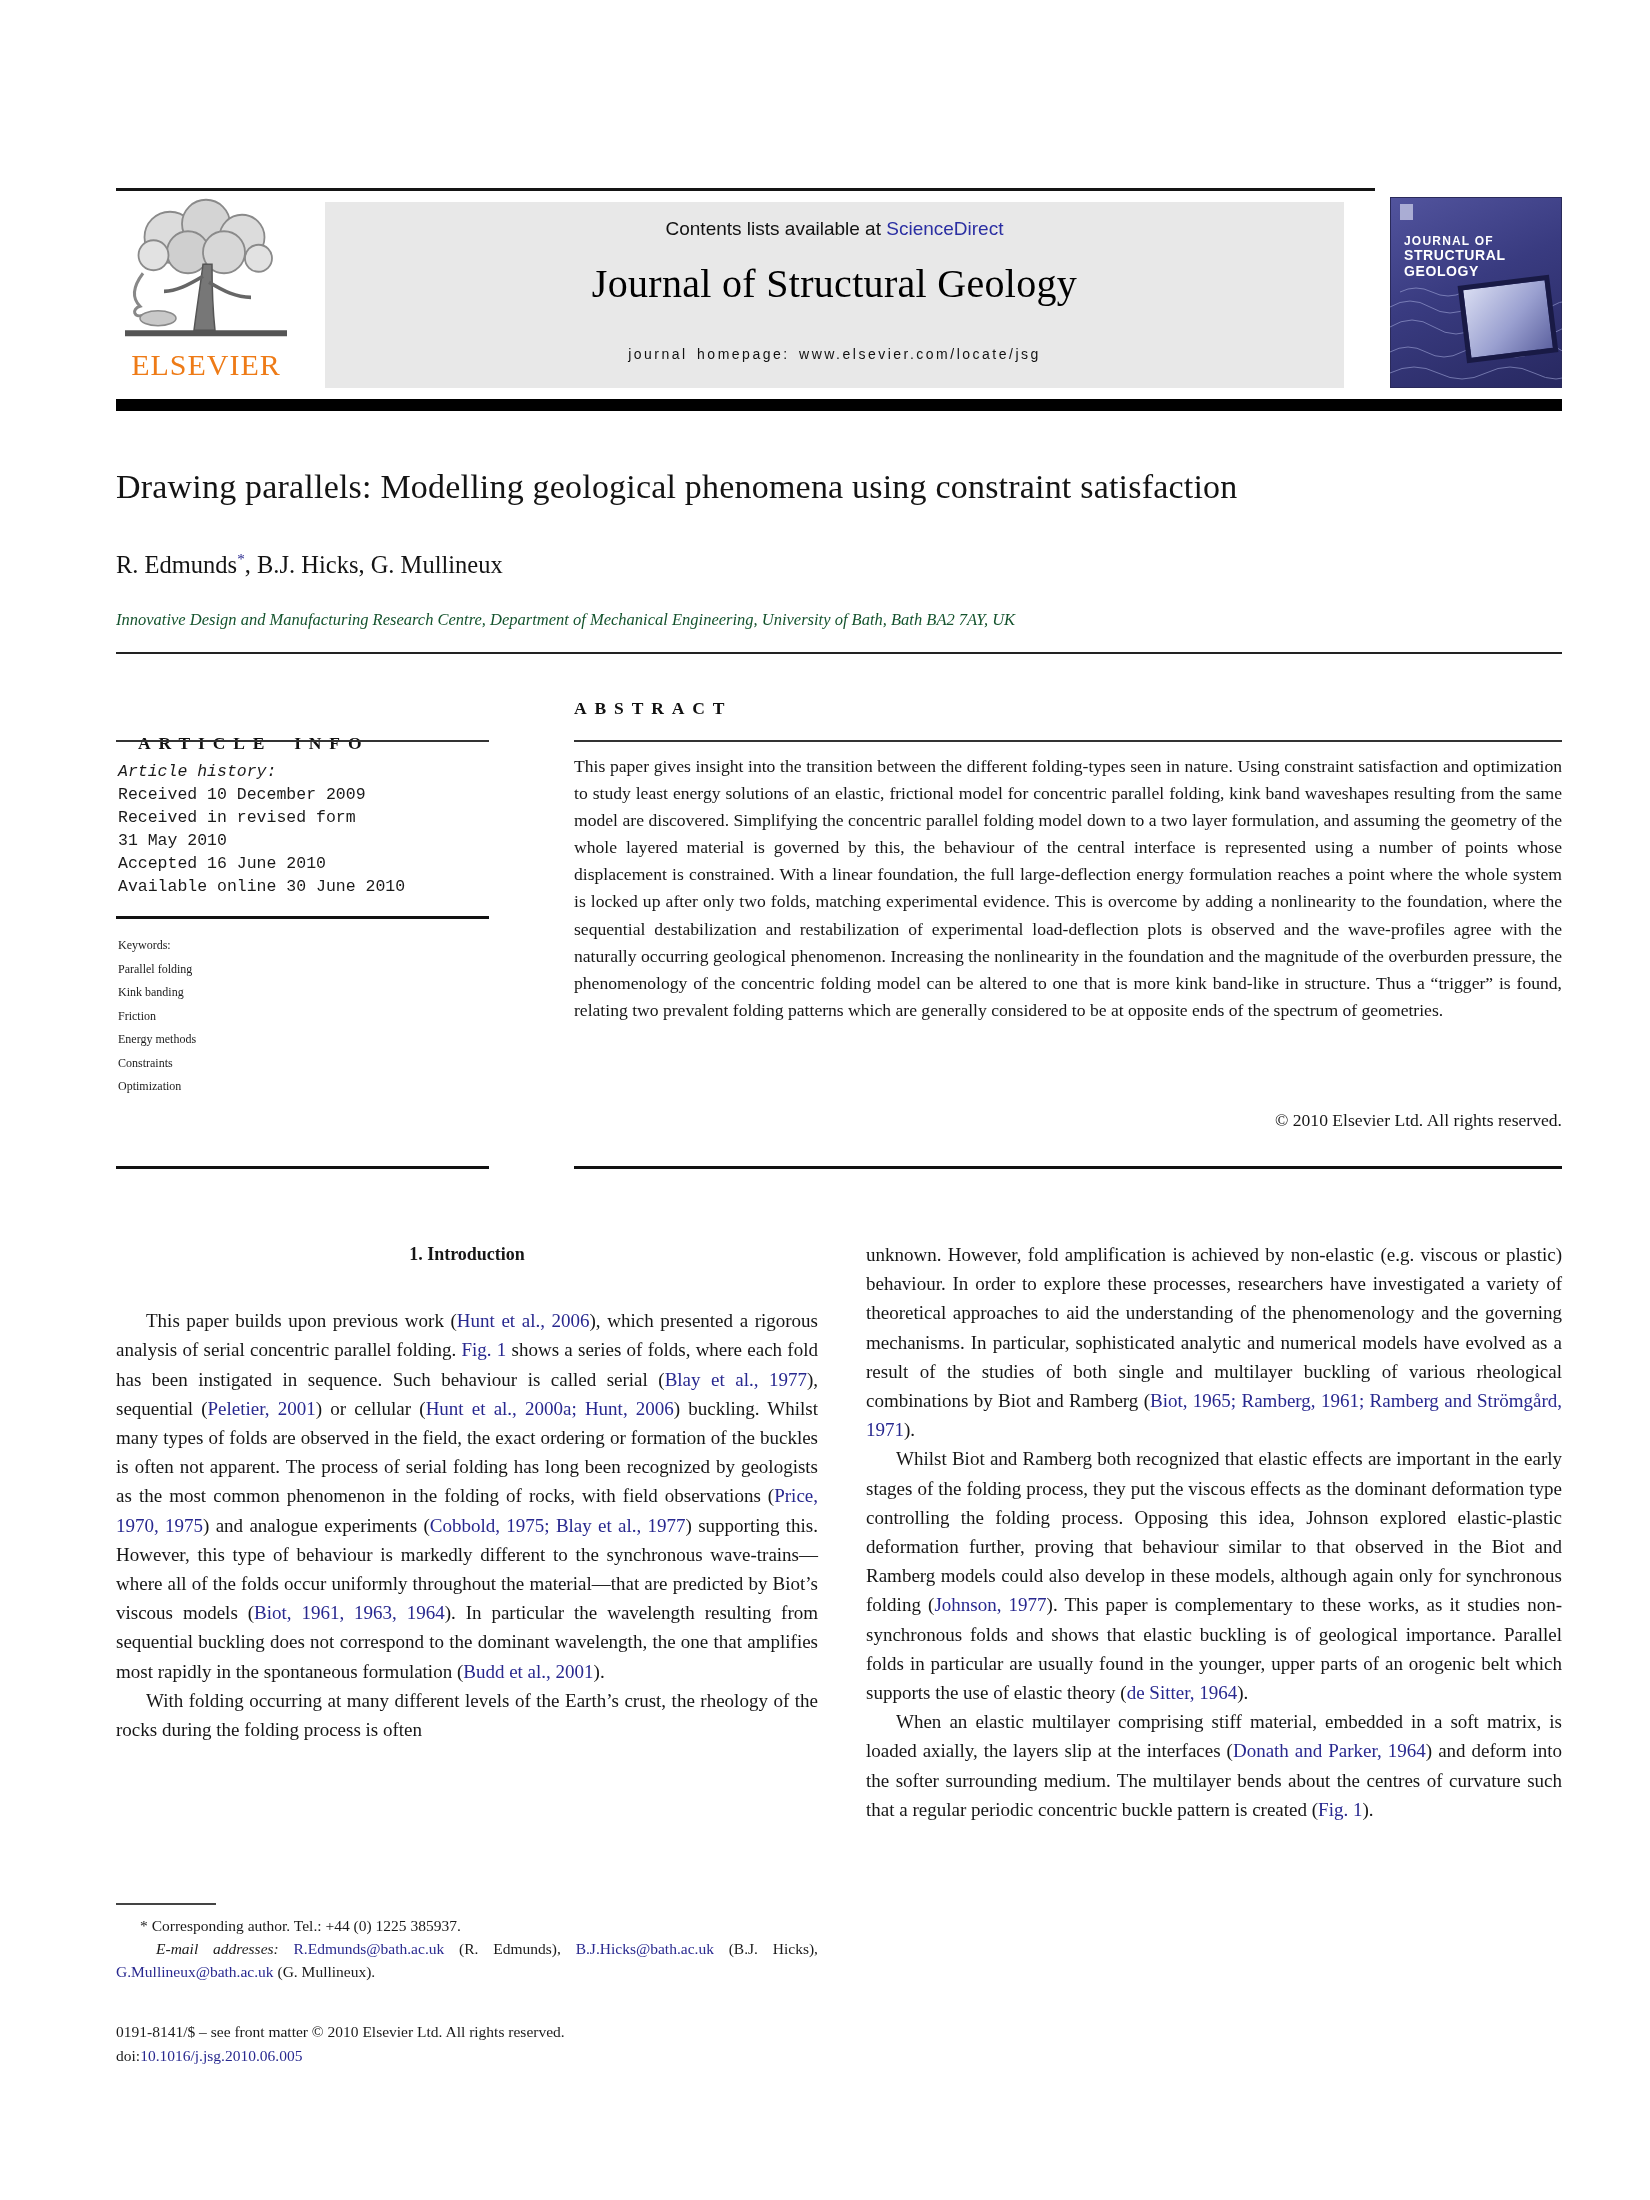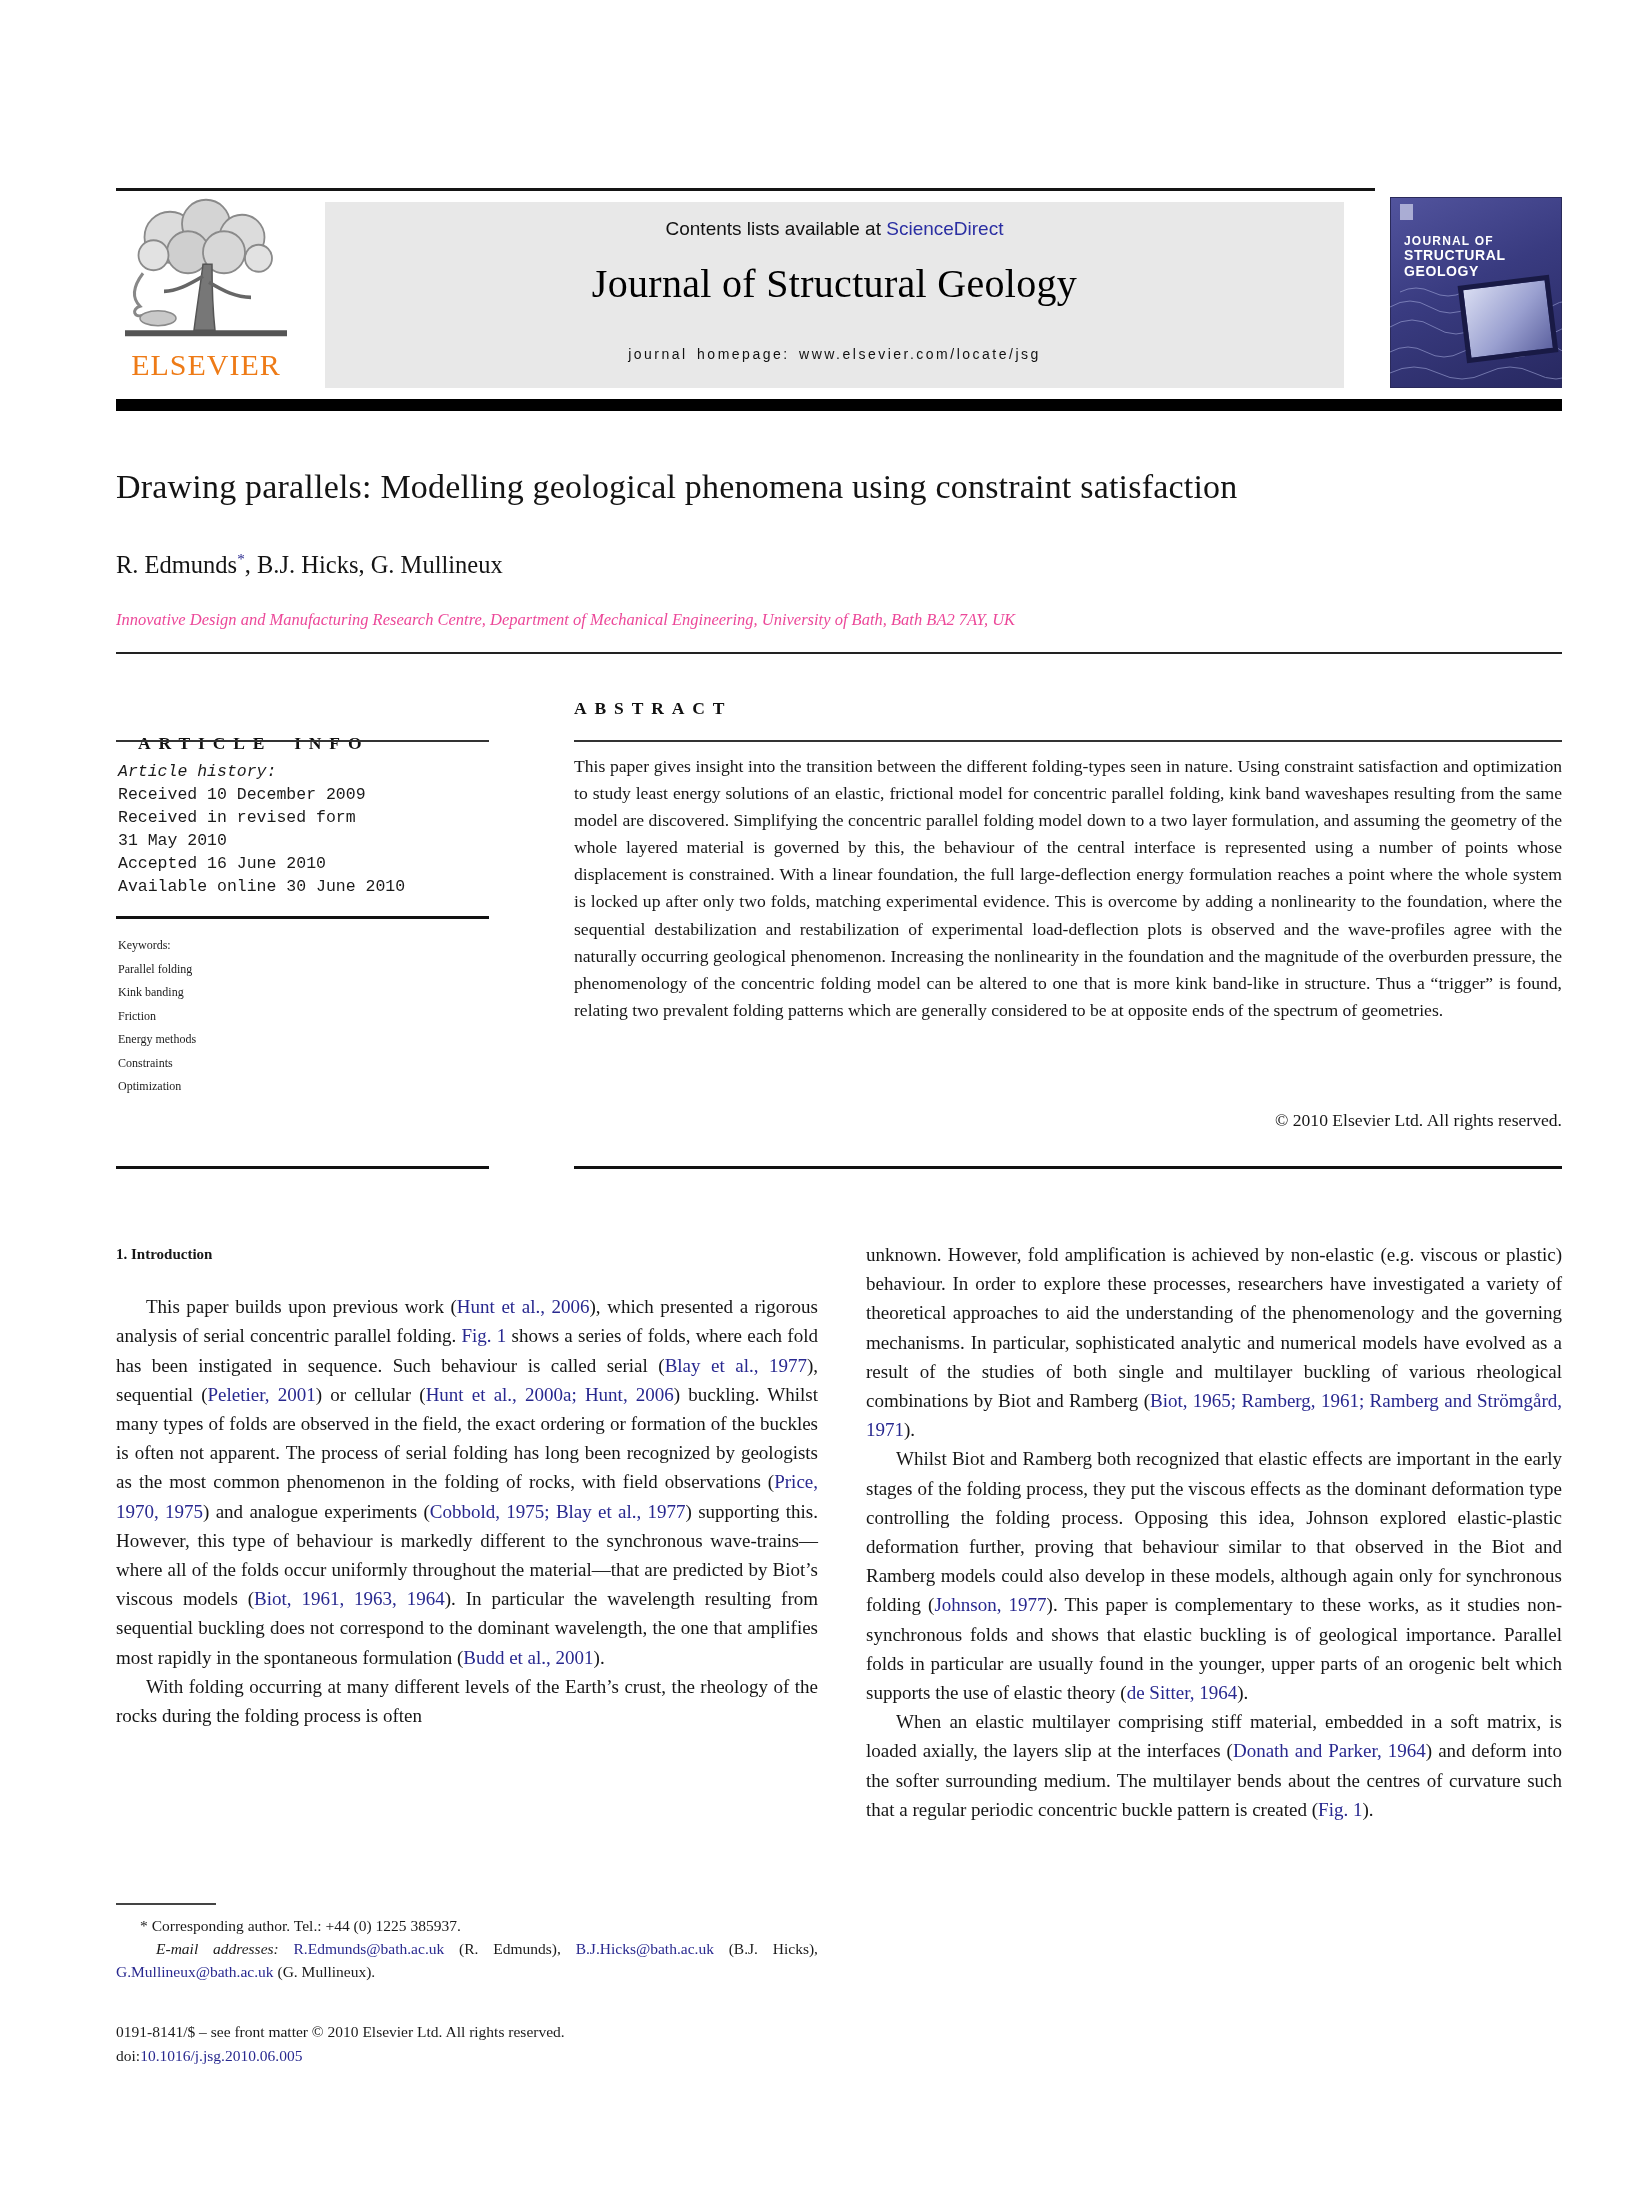--- a/index.html
+++ b/index.html
@@ -44,21 +44,21 @@
   .cover-title .l2,.cover-title .l3{font-size:14px;font-weight:bold;letter-spacing:.6px;}
   .cover-crystal{position:absolute;right:8px;bottom:30px;width:92px;height:78px;
     background:linear-gradient(135deg,#d9ddf2 0%,#9aa0d0 55%,#5d62a0 100%);
     border:5px solid #191a45;transform:rotate(-7deg);}
   .cover svg{position:absolute;left:0;top:0;}
   
   .thick-bar{position:absolute;left:116px;top:399px;width:1446px;height:12px;background:#000;}
   
   .article-title{position:absolute;left:116px;top:468px;width:1450px;font-size:34px;color:#141414;letter-spacing:.2px;}
   .authors{position:absolute;left:116px;top:550px;width:1200px;font-size:24.5px;color:#141414;}
-  .affiliation{position:absolute;left:116px;top:610px;width:1300px;font-size:16.5px;font-style:italic;color:#ec4899;}
+  .affiliation{position:absolute;left:116px;top:610px;width:1300px;font-size:16.5px;font-style:italic;color:#14532d;}
   .affil-rule{position:absolute;left:116px;top:652px;width:1446px;height:2px;background:#222;}
   
   .sec-head{position:absolute;font-size:17.5px;font-weight:bold;letter-spacing:.45em;word-spacing:.55em;color:#111;}
   .h-info{left:118px;top:733px;margin-left:20px;}
   .h-abs{left:574px;top:698px;}
   .rule{position:absolute;background:#333;}
   .r-info-1{left:116px;top:740px;width:373px;height:2px;}
   .r-abs-1{left:574px;top:740px;width:988px;height:2px;}
   .r-info-2{left:116px;top:916px;width:373px;height:3px;background:#111;}
   .r-info-3{left:116px;top:1166px;width:373px;height:3px;background:#111;}
@@ -68,21 +68,21 @@
   .info-col .lbl{font-style:italic;}
   .kw-col{position:absolute;left:118px;top:934px;width:372px;font-size:12px;line-height:23.5px;color:#1a1a1a;}
   
   .abstract-text{position:absolute;left:574px;top:753px;width:988px;font-size:17.6px;line-height:27.1px;
     text-align:justify;color:#161616;}
   .abstract-copy{position:absolute;left:574px;top:1110px;width:988px;text-align:right;font-size:17.6px;color:#161616;}
   
   .col{position:absolute;top:1240px;font-size:19px;line-height:29.2px;text-align:justify;color:#161616;}
   .col-left{left:116px;width:702px;}
   .col-right{left:866px;width:696px;}
-  .col h2{font-size:15px;font-weight:bold;margin-bottom:23px;text-align:left;}
+  .col h2{font-size:18px;font-weight:bold;margin-bottom:37px;text-align:center;}
   .col p.ind{text-indent:30px;}
   .seg-link{color:var(--link);}
   .seg-italic{font-style:italic;}
   .seg-suplink{color:var(--link);vertical-align:super;font-size:.62em;}
   
   .footnote{position:absolute;left:116px;top:1903px;width:702px;font-size:15.5px;line-height:23px;color:#1a1a1a;}
   .footnote .fn-rule{width:100px;height:1.5px;background:#444;margin-bottom:9px;}
   .footnote .fn1{padding-left:24px;}
   .footnote .fn2{text-indent:40px;text-align:justify;}
   

